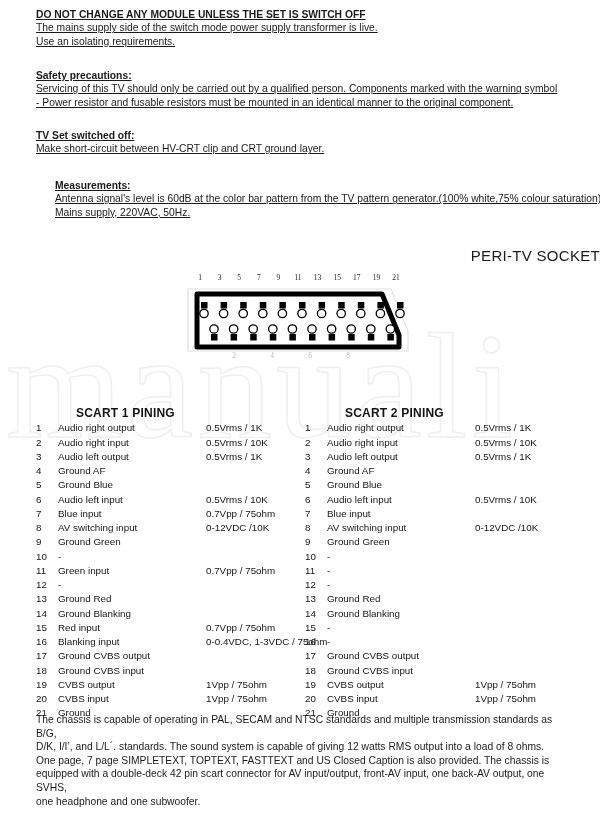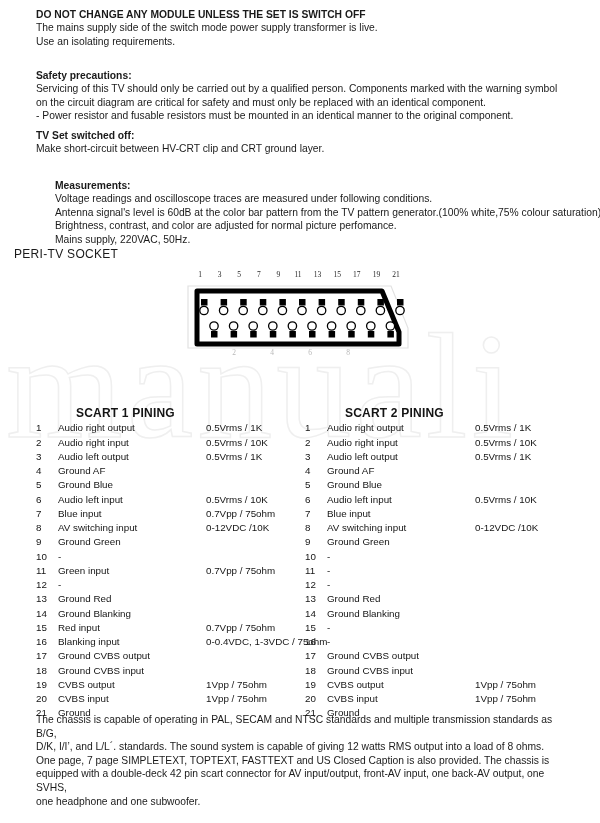--- a/index.html
+++ b/index.html
@@ -44,20 +44,21 @@
     position: relative;
     z-index: 2;
   }
   .blk {
     position: absolute;
     left: 36px;
     width: 540px;
     font-size: 10.3px;
     line-height: 13.4px;
     color: #1a1a1a;
+    text-decoration: underline;
   }
   .blk .hd {
     font-weight: bold;
   }
   .blk p {
     margin: 0;
     white-space: nowrap;
   }
 
   #b-warning { top: 8px; }
@@ -67,22 +68,22 @@
 
   
   #socket-fig {
     position: absolute;
     left: 0;
     top: 247px;
     width: 600px;
     z-index: 2;
   }
   #socket-title {
-    text-align: left;
-    font-size: 12px;
+    text-align: right;
+    font-size: 15px;
     letter-spacing: 0.3px;
     color: #1a1a1a;
     margin-left: 14px;
   }
   #socket-wrap {
     position: relative;
     width: 230px;
     height: 95px;
     margin: 9px auto 0 auto;
     margin-left: 186px;
@@ -187,34 +188,31 @@
 
   <div class="blk" id="b-warning">
     <p class="hd">DO NOT CHANGE ANY MODULE UNLESS THE SET IS SWITCH OFF</p>
     <p>The mains supply side of the switch mode power supply transformer is live.</p>
     <p>Use an isolating requirements.</p>
   </div>
 
   <div class="blk" id="b-safety">
     <p class="hd">Safety precautions:</p>
     <p>Servicing of this TV should only be carried out by a qualified person. Components marked with the warning symbol</p>
-    <p>on the circuit diagram  are critical for safety and must only be replaced with an identical component.</p>
     <p>- Power resistor and fusable resistors must be mounted in an identical manner to the original component.</p>
   </div>
 
   <div class="blk" id="b-tvset">
     <p class="hd">TV Set switched off:</p>
     <p>Make short-circuit between HV-CRT clip and CRT ground layer.</p>
   </div>
 
   <div class="blk" id="b-meas">
     <p class="hd">Measurements:</p>
-    <p>Voltage readings and oscilloscope traces are measured under following conditions.</p>
     <p>Antenna signal's level is 60dB at the color bar pattern from the TV pattern generator.(100% white,75% colour saturation)</p>
-    <p>Brightness, contrast, and color are adjusted for normal picture perfomance.</p>
     <p>Mains supply, 220VAC, 50Hz.</p>
   </div>
 
   <div id="socket-fig">
     <div id="socket-title">PERI-TV SOCKET</div>
     <div id="socket-wrap">
       <div id="pin-numbers">
           <span style="left: 6px;">1</span>
           <span style="left: 25.6px;">3</span>
           <span style="left: 45.2px;">5</span>

